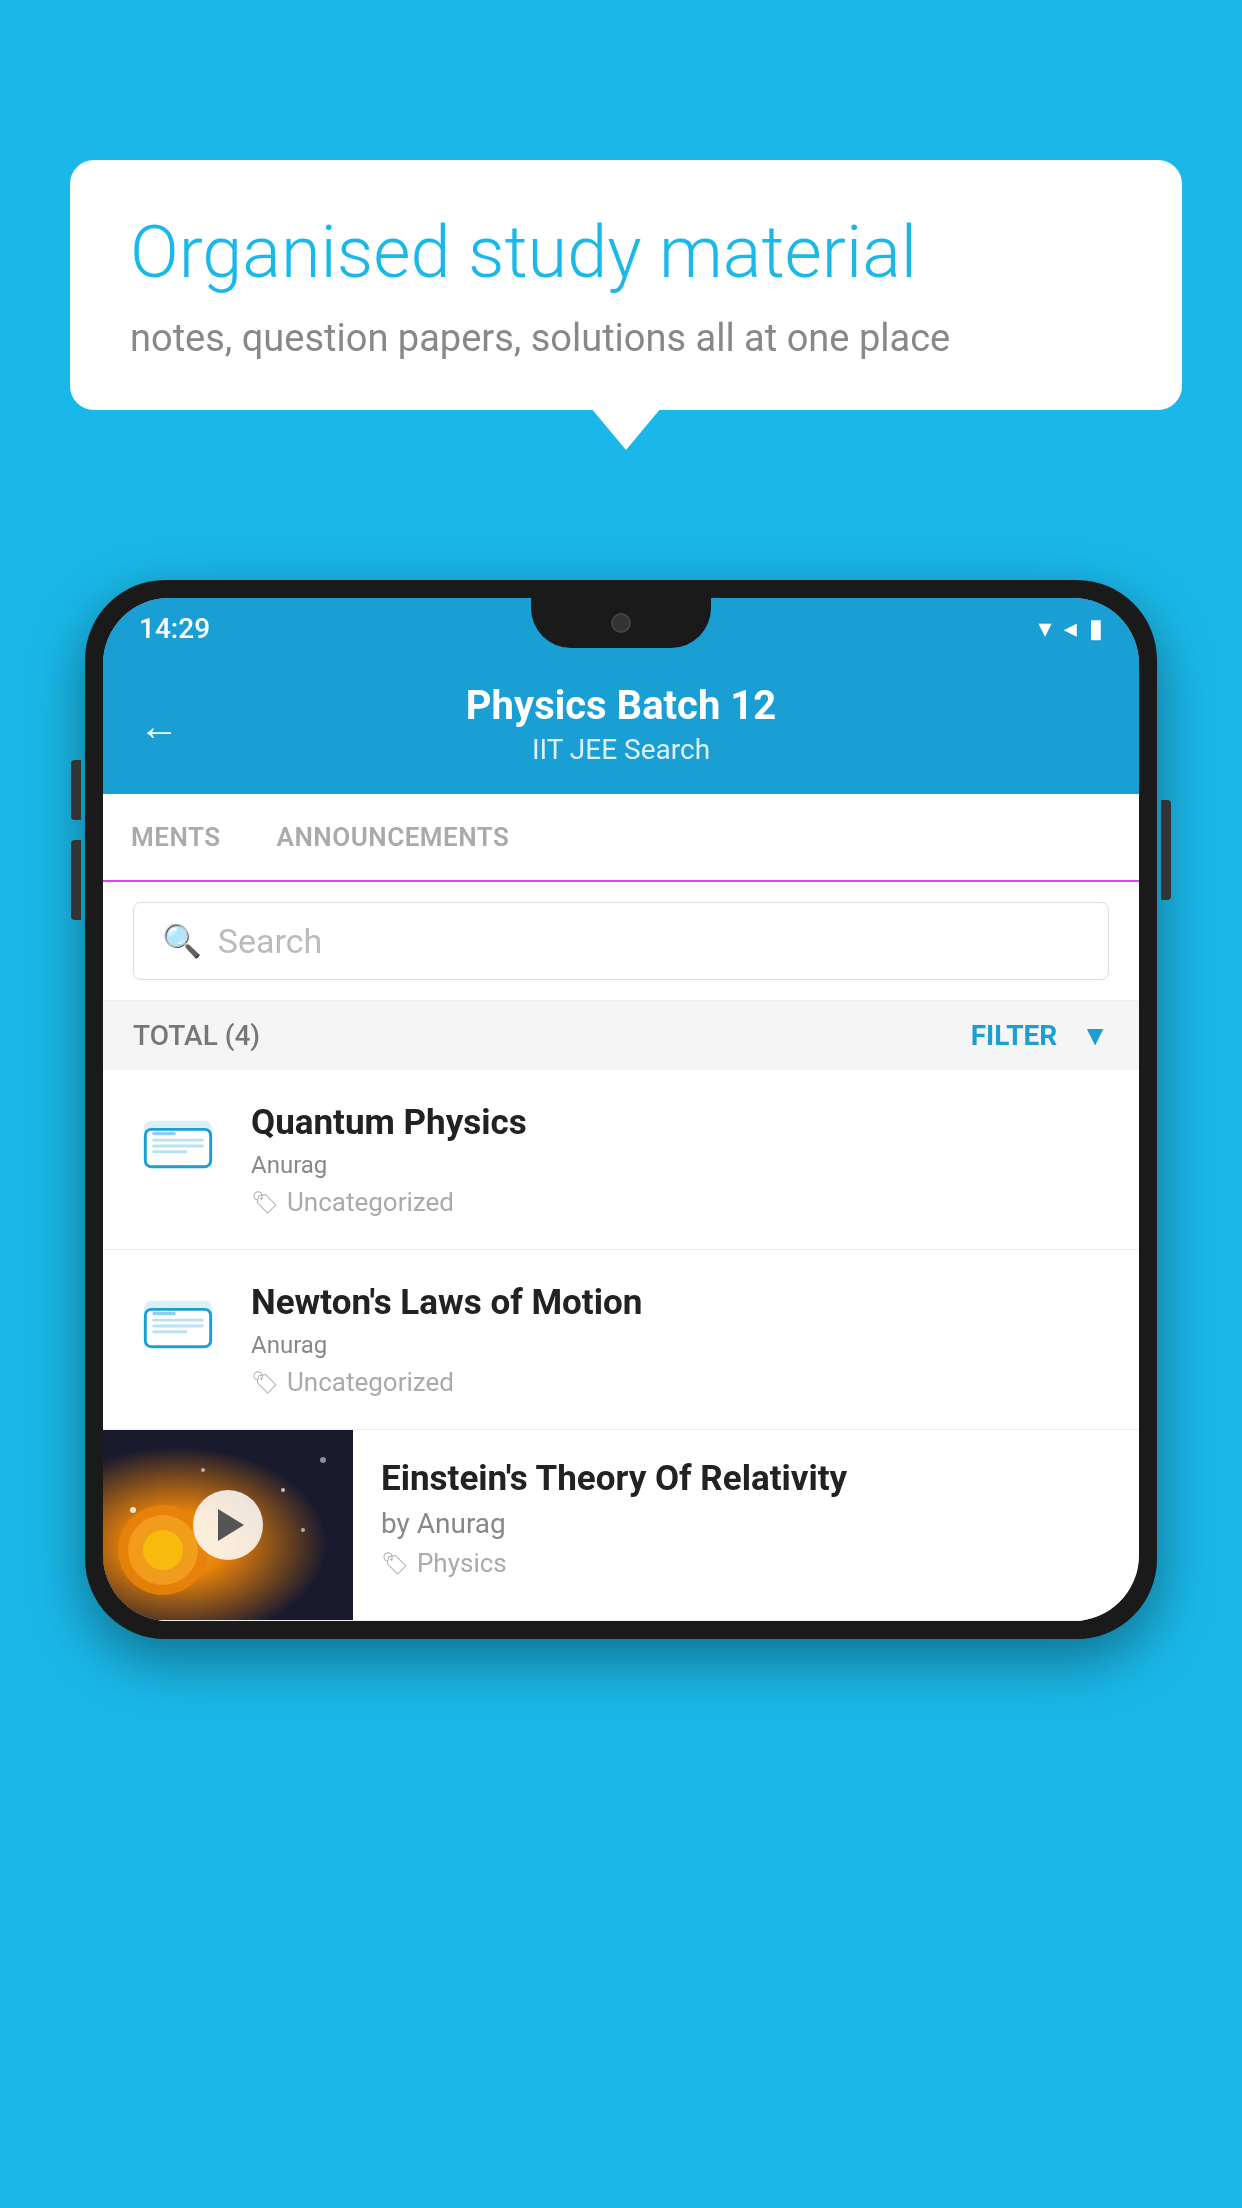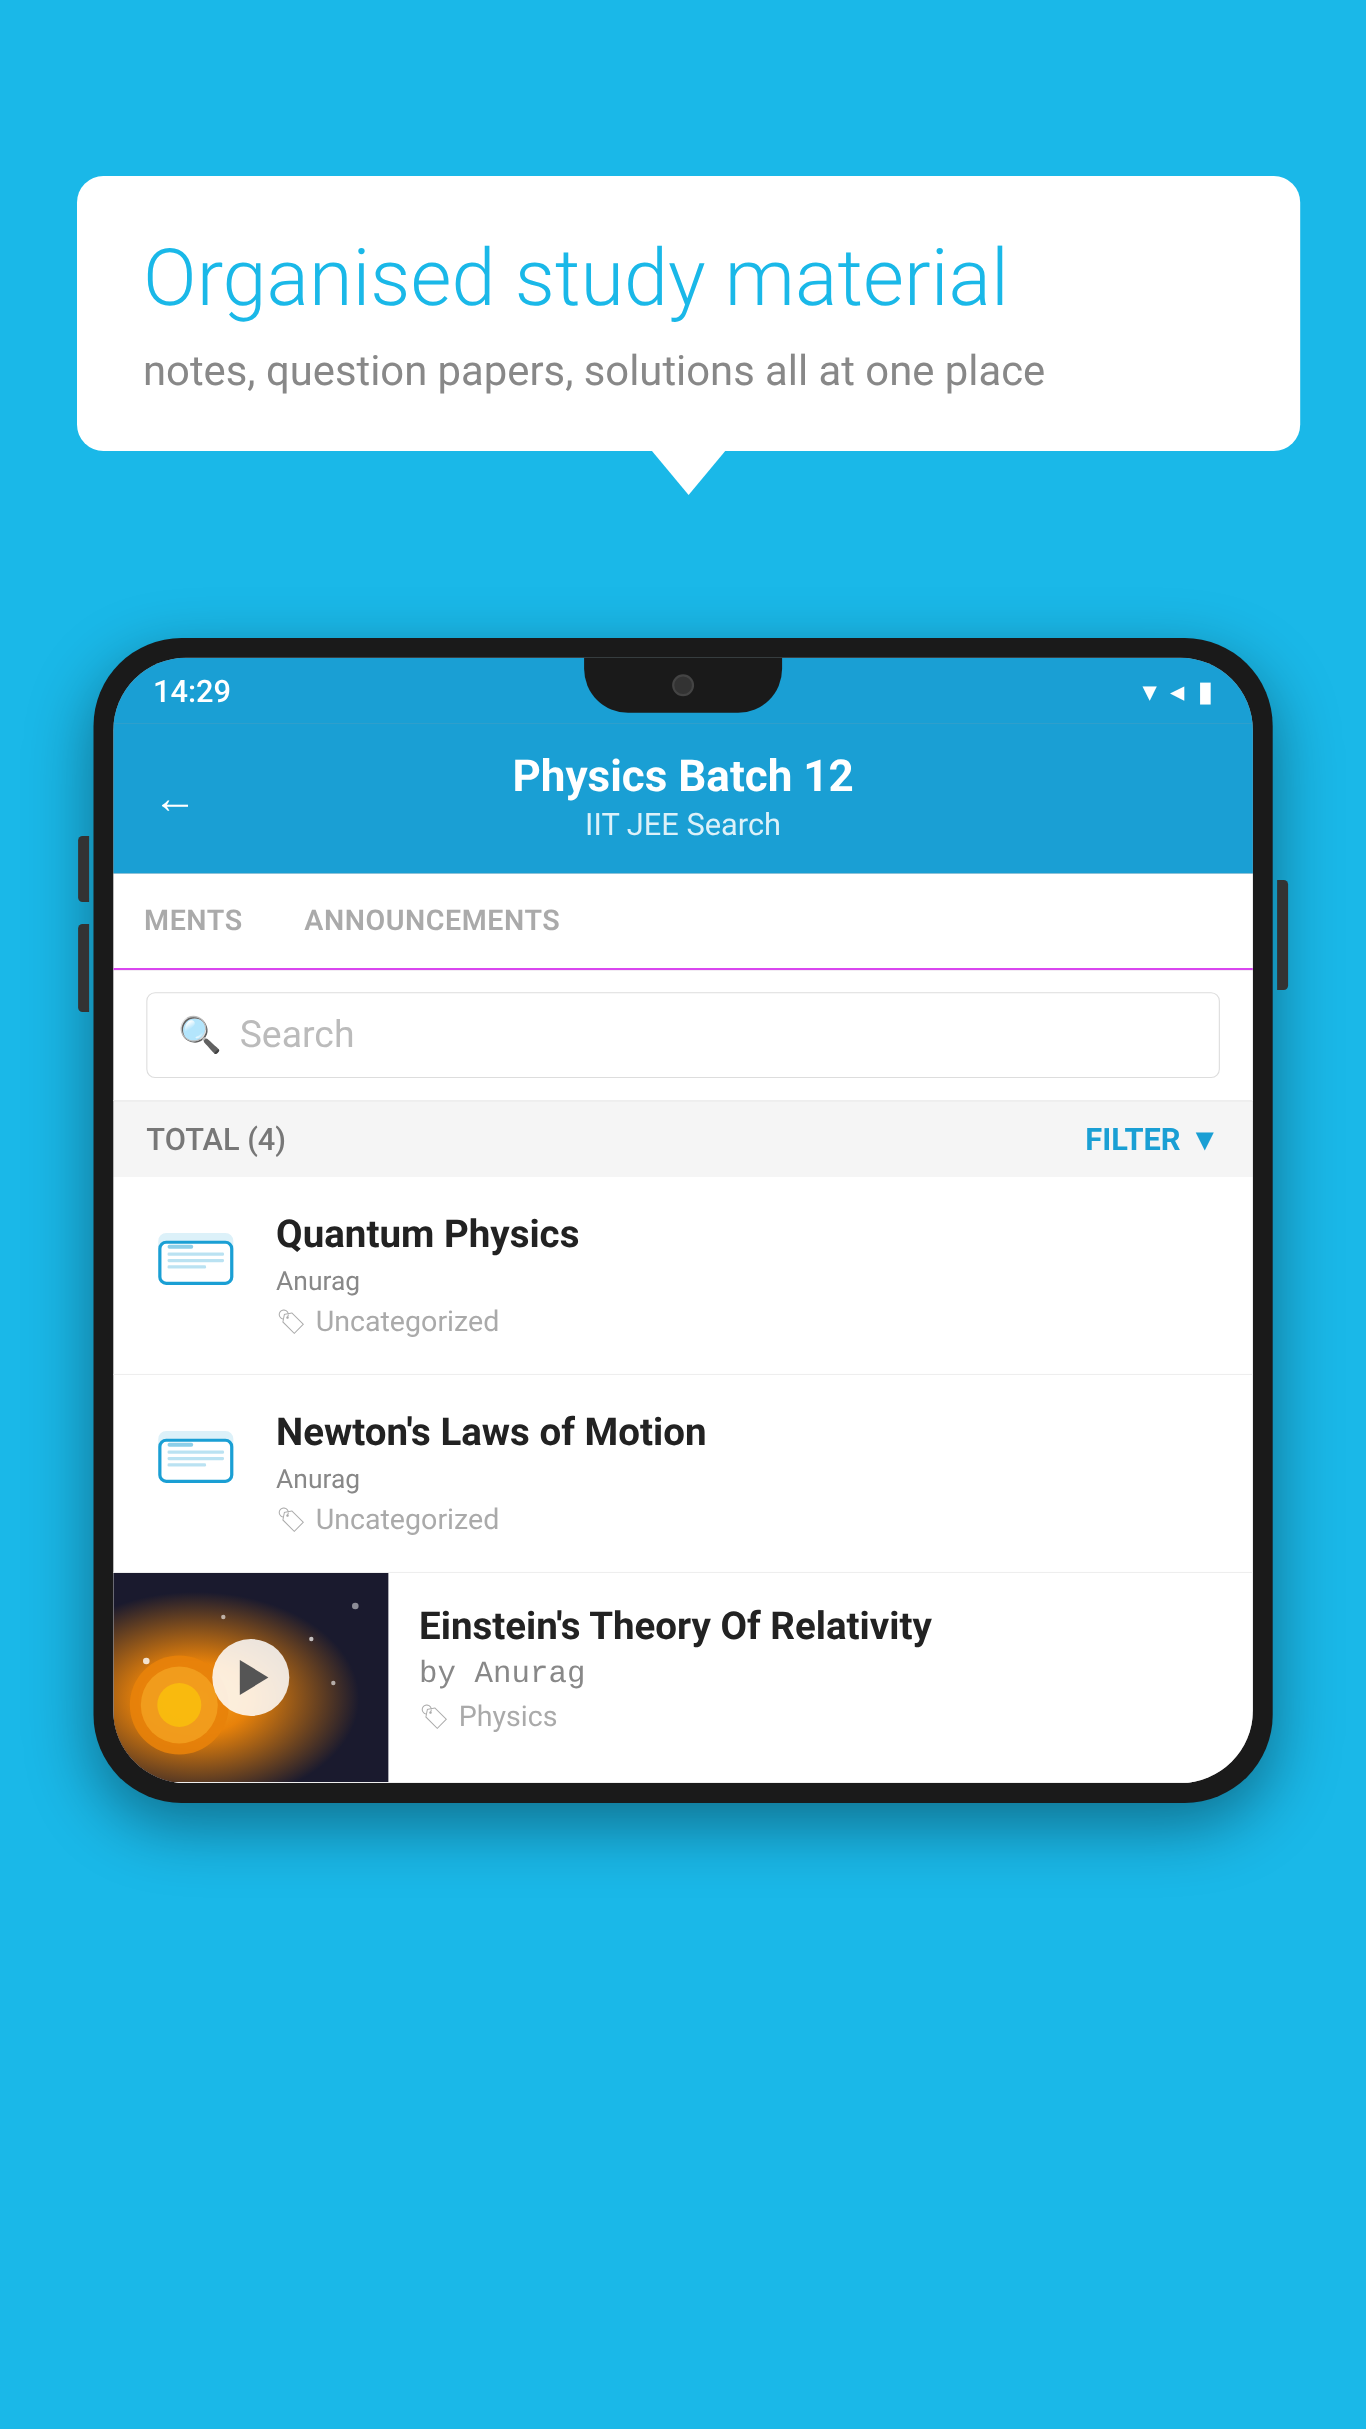--- a/index.html
+++ b/index.html
@@ -235,21 +235,21 @@
       color: #777;
       font-weight: 500;
     }
 
     .filter-btn {
       font-size: 28px;
       color: #1a9fd4;
       font-weight: 700;
       display: flex;
       align-items: center;
-      gap: 8px;
+      gap: 24px;
       cursor: pointer;
       margin-left: 48px;
     }
 
     .filter-icon-shape {
       color: #1a9fd4;
       font-size: 28px;
     }
 
     
@@ -359,21 +359,20 @@
     }
 
     .video-info-thumb {
       flex: 1;
       padding: 28px 28px;
     }
 
     .by-label {
       font-size: 28px;
       color: #888;
-      font-family: Liberation Mono, monospace;
     }
 
     .physics-tag {
       font-size: 26px;
       color: #aaa;
       display: flex;
       align-items: center;
       gap: 8px;
       margin-top: 8px;
     }

